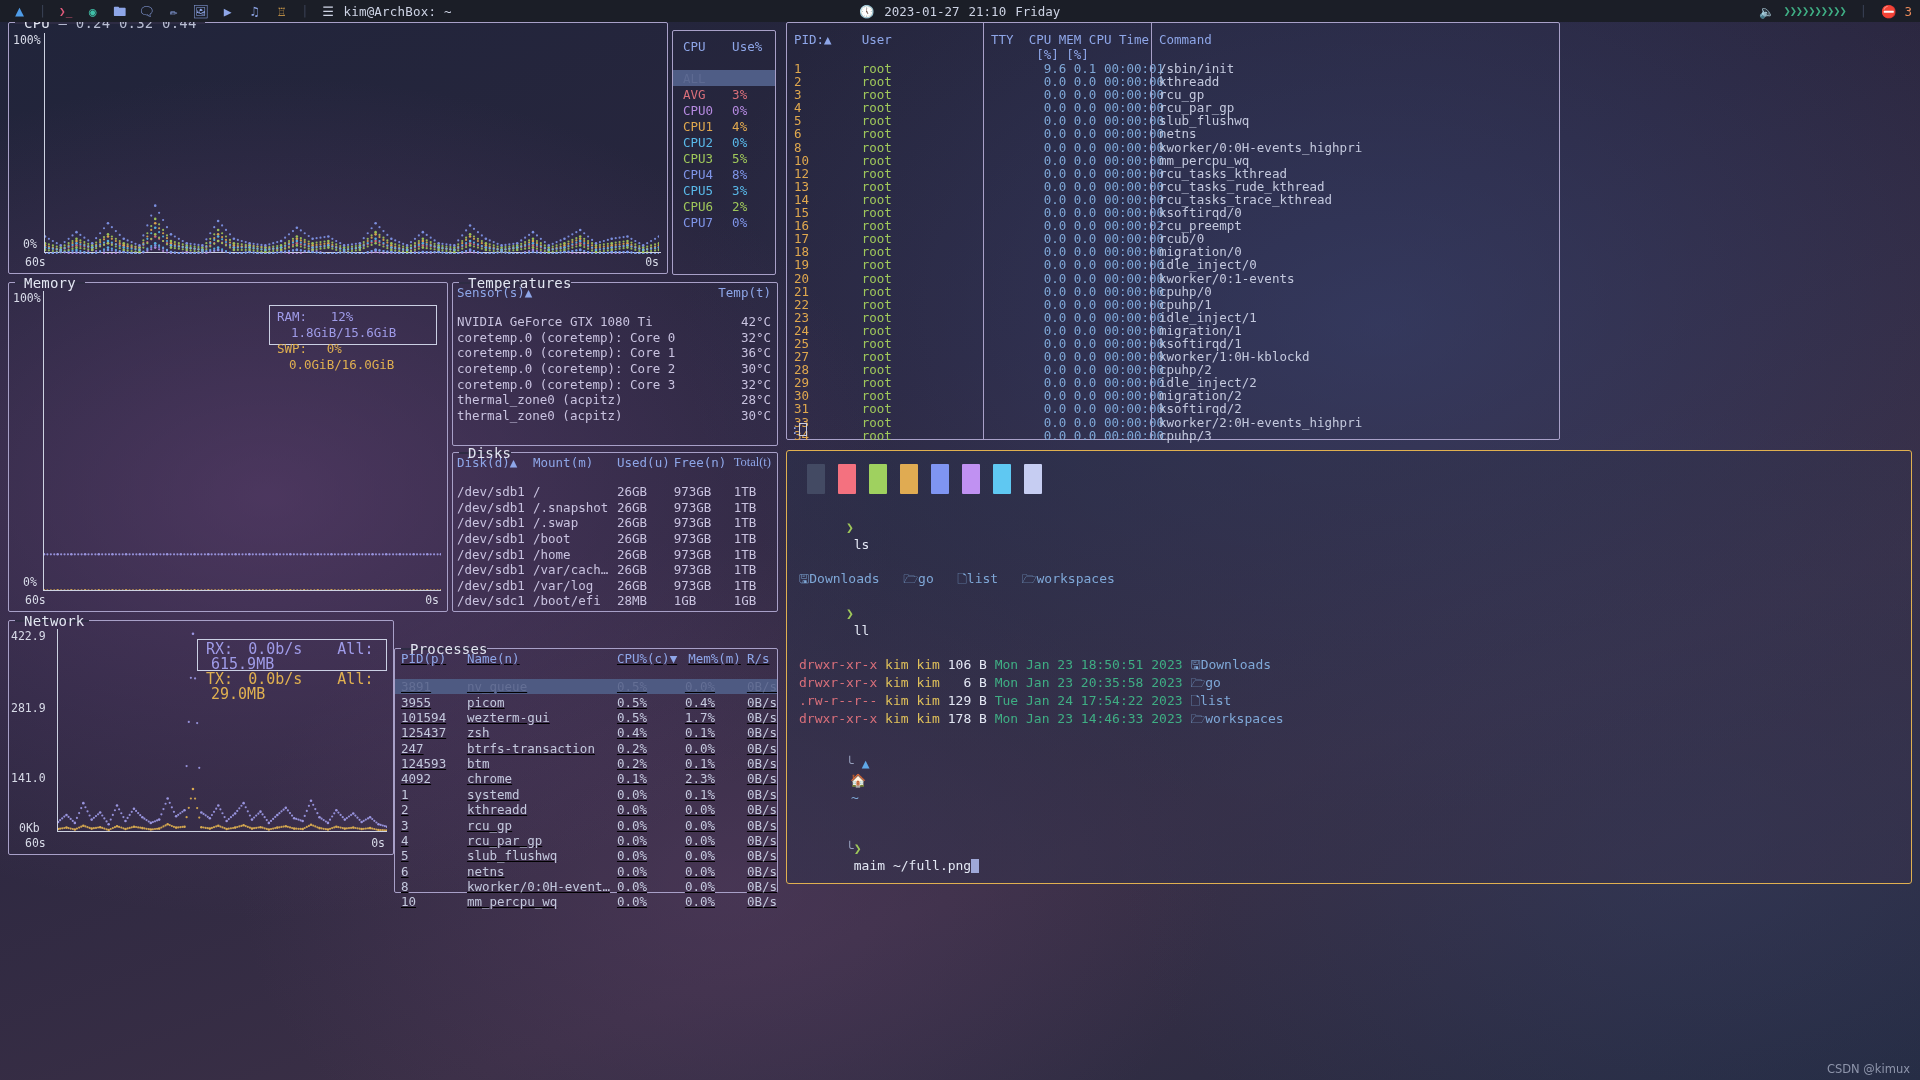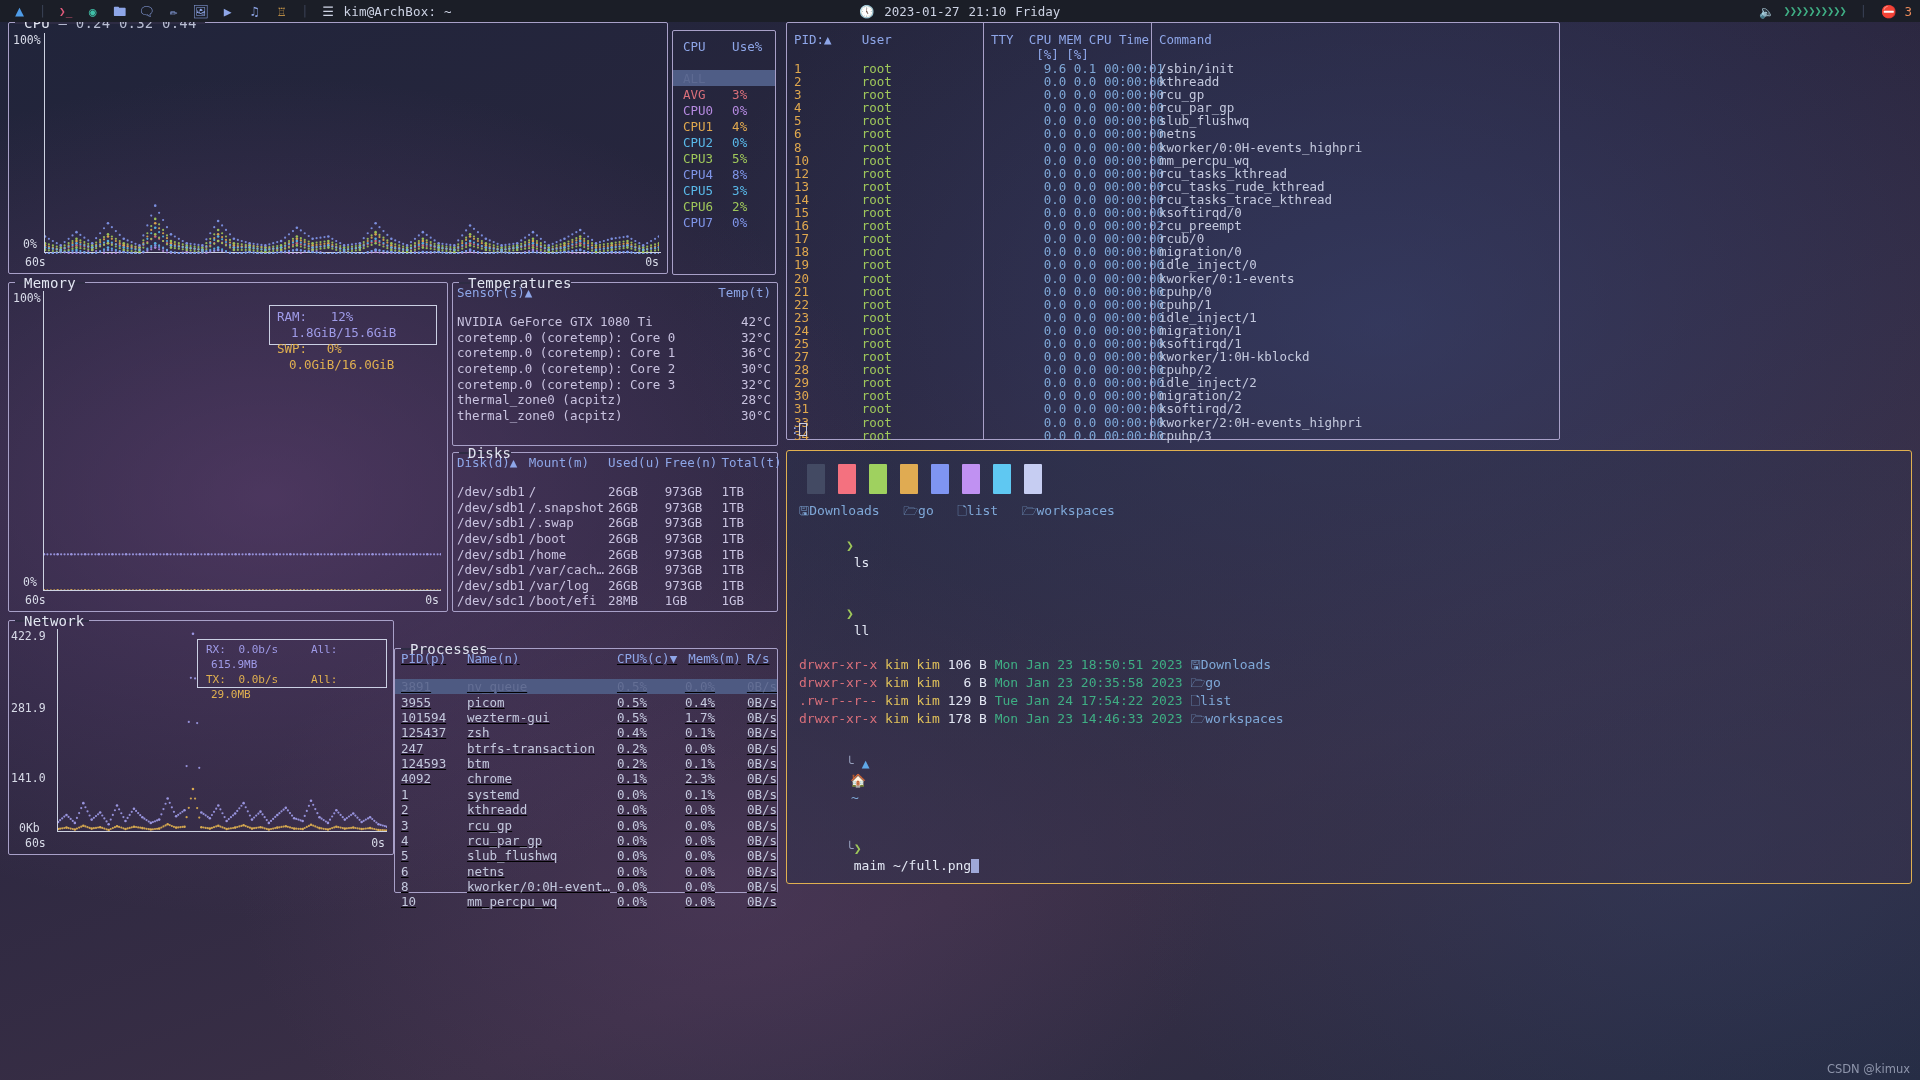--- a/index.html
+++ b/index.html
@@ -96,22 +96,22 @@
 
   
   #disk-panel { left:452px; top:452px; width:326px; height:160px; }
   #disk-panel table { width:100%; border-collapse:collapse; font-size:12.5px; }
   #disk-panel th { font-weight:normal; text-align:left; color:#8ea6e8; padding:2px 0 14px 4px; }
   #disk-panel td { color:#c9c3e0; padding:0.3px 0 0.3px 4px; white-space:nowrap;}
 
   
   #net-panel { left:8px; top:620px; width:386px; height:235px; }
   #net-legend {
-    position:absolute; left:188px; top:18px; width:190px; height:49px;
-    border:1px solid #cbd0e4; padding:2px 8px; font-size:11px; line-height:15px;
+    position:absolute; left:188px; top:18px; width:190px; height:32px;
+    border:1px solid #cbd0e4; padding:2px 8px; font-size:15px; line-height:15px;
   }
   .lg-rx { color:#9f9be8; }
   .lg-tx { color:#e0b050; }
 
   
   #proc-panel { left:394px; top:648px; width:384px; height:245px;text-decoration:underline; }
   #proc-panel table { width:100%; border-collapse:collapse; font-size:12.5px; }
   #proc-panel th { font-weight:normal; text-align:left; color:#8ea6e8; padding:2px 0 13px 6px;}
   #proc-panel td { color:#c4c9de; padding:0.2px 0 0.2px 6px; white-space:nowrap;}
   #proc-panel tr.sel td { background:#4e5a82; color:#646f95; }
@@ -1982,21 +1982,21 @@
   <div class="panel" id="disk-panel">
     <div class="title-mask" style="width:52px;"></div>
     <div class="ptitle">Disks</div>
     <table>
       <thead>
           <tr id="disk-head">
             <th style="width: 76px;">Disk(d)▲</th>
             <th style="width: 84px;">Mount(m)</th>
             <th style="width: 52px;">Used(u)</th>
             <th style="width: 60px;">Free(n)</th>
-            <th style="width: auto;">Total(t)</th>
+            <th style="width: auto; font-family: Liberation Serif, serif;">Total(t)</th>
           </tr>
         </thead>
       <tbody id="disk-body">
           <tr>
             <td>/dev/sdb1</td>
             <td>/</td>
             <td>26GB</td>
             <td>973GB</td>
             <td>1TB</td>
           </tr>
@@ -2637,25 +2637,25 @@
     <div id="swatches">
         <div class="sw" style="background: rgb(67, 74, 99);"></div>
         <div class="sw" style="background: rgb(244, 113, 127);"></div>
         <div class="sw" style="background: rgb(159, 209, 95);"></div>
         <div class="sw" style="background: rgb(224, 171, 82);"></div>
         <div class="sw" style="background: rgb(127, 149, 242);"></div>
         <div class="sw" style="background: rgb(192, 145, 242);"></div>
         <div class="sw" style="background: rgb(95, 200, 242);"></div>
         <div class="sw" style="background: rgb(198, 205, 242);"></div>
       </div>
-    <div class="tline" id="ls-out"><span class="c-blue"><span style="font-size:12px;">🖫</span>Downloads</span><span>   </span><span class="c-blue"><span style="font-size:12px;">🗁</span>go</span><span>   </span><span class="c-blue"><span style="font-size:12px;">🗋</span>list</span><span>   </span><span class="c-blue"><span style="font-size:12px;">🗁</span>workspaces</span></div>
     <div class="tline">
       <span class="prompt-ar">❯</span>
       <span class="c-white"> </span><span class="c-white">ls</span>
     </div>
+    <div class="tline" id="ls-out"><span class="c-blue"><span style="font-size:12px;">🖫</span>Downloads</span><span>   </span><span class="c-blue"><span style="font-size:12px;">🗁</span>go</span><span>   </span><span class="c-blue"><span style="font-size:12px;">🗋</span>list</span><span>   </span><span class="c-blue"><span style="font-size:12px;">🗁</span>workspaces</span></div>
     <div class="tline">
       <span class="prompt-ar">❯</span>
       <span class="c-white"> </span><span class="c-white">ll</span>
     </div>
     <div id="ll-out">
         <div class="tline"><span class="c-red">drwxr-xr-x</span> <span class="c-yellow">kim</span> <span class="c-yellow">kim</span> <span class="c-white">106</span> <span class="c-white">B</span> <span class="c-green">Mon</span> <span class="c-green">Jan</span> <span class="c-green">23</span> <span class="c-green">18:50:51</span> <span class="c-green">2023</span> <span class="c-blue" style="font-size:12px;">🖫</span><span class="c-blue">Downloads</span></div>
         <div class="tline"><span class="c-red">drwxr-xr-x</span> <span class="c-yellow">kim</span> <span class="c-yellow">kim</span> <span class="c-white">  6</span> <span class="c-white">B</span> <span class="c-green">Mon</span> <span class="c-green">Jan</span> <span class="c-green">23</span> <span class="c-green">20:35:58</span> <span class="c-green">2023</span> <span class="c-blue" style="font-size:12px;">🗁</span><span class="c-blue">go</span></div>
         <div class="tline"><span class="c-red">.rw-r--r--</span> <span class="c-yellow">kim</span> <span class="c-yellow">kim</span> <span class="c-white">129</span> <span class="c-white">B</span> <span class="c-green">Tue</span> <span class="c-green">Jan</span> <span class="c-green">24</span> <span class="c-green">17:54:22</span> <span class="c-green">2023</span> <span class="c-blue" style="font-size:12px;">🗋</span><span class="c-blue">list</span></div>
         <div class="tline"><span class="c-red">drwxr-xr-x</span> <span class="c-yellow">kim</span> <span class="c-yellow">kim</span> <span class="c-white">178</span> <span class="c-white">B</span> <span class="c-green">Mon</span> <span class="c-green">Jan</span> <span class="c-green">23</span> <span class="c-green">14:46:33</span> <span class="c-green">2023</span> <span class="c-blue" style="font-size:12px;">🗁</span><span class="c-blue">workspaces</span></div>
       </div>

